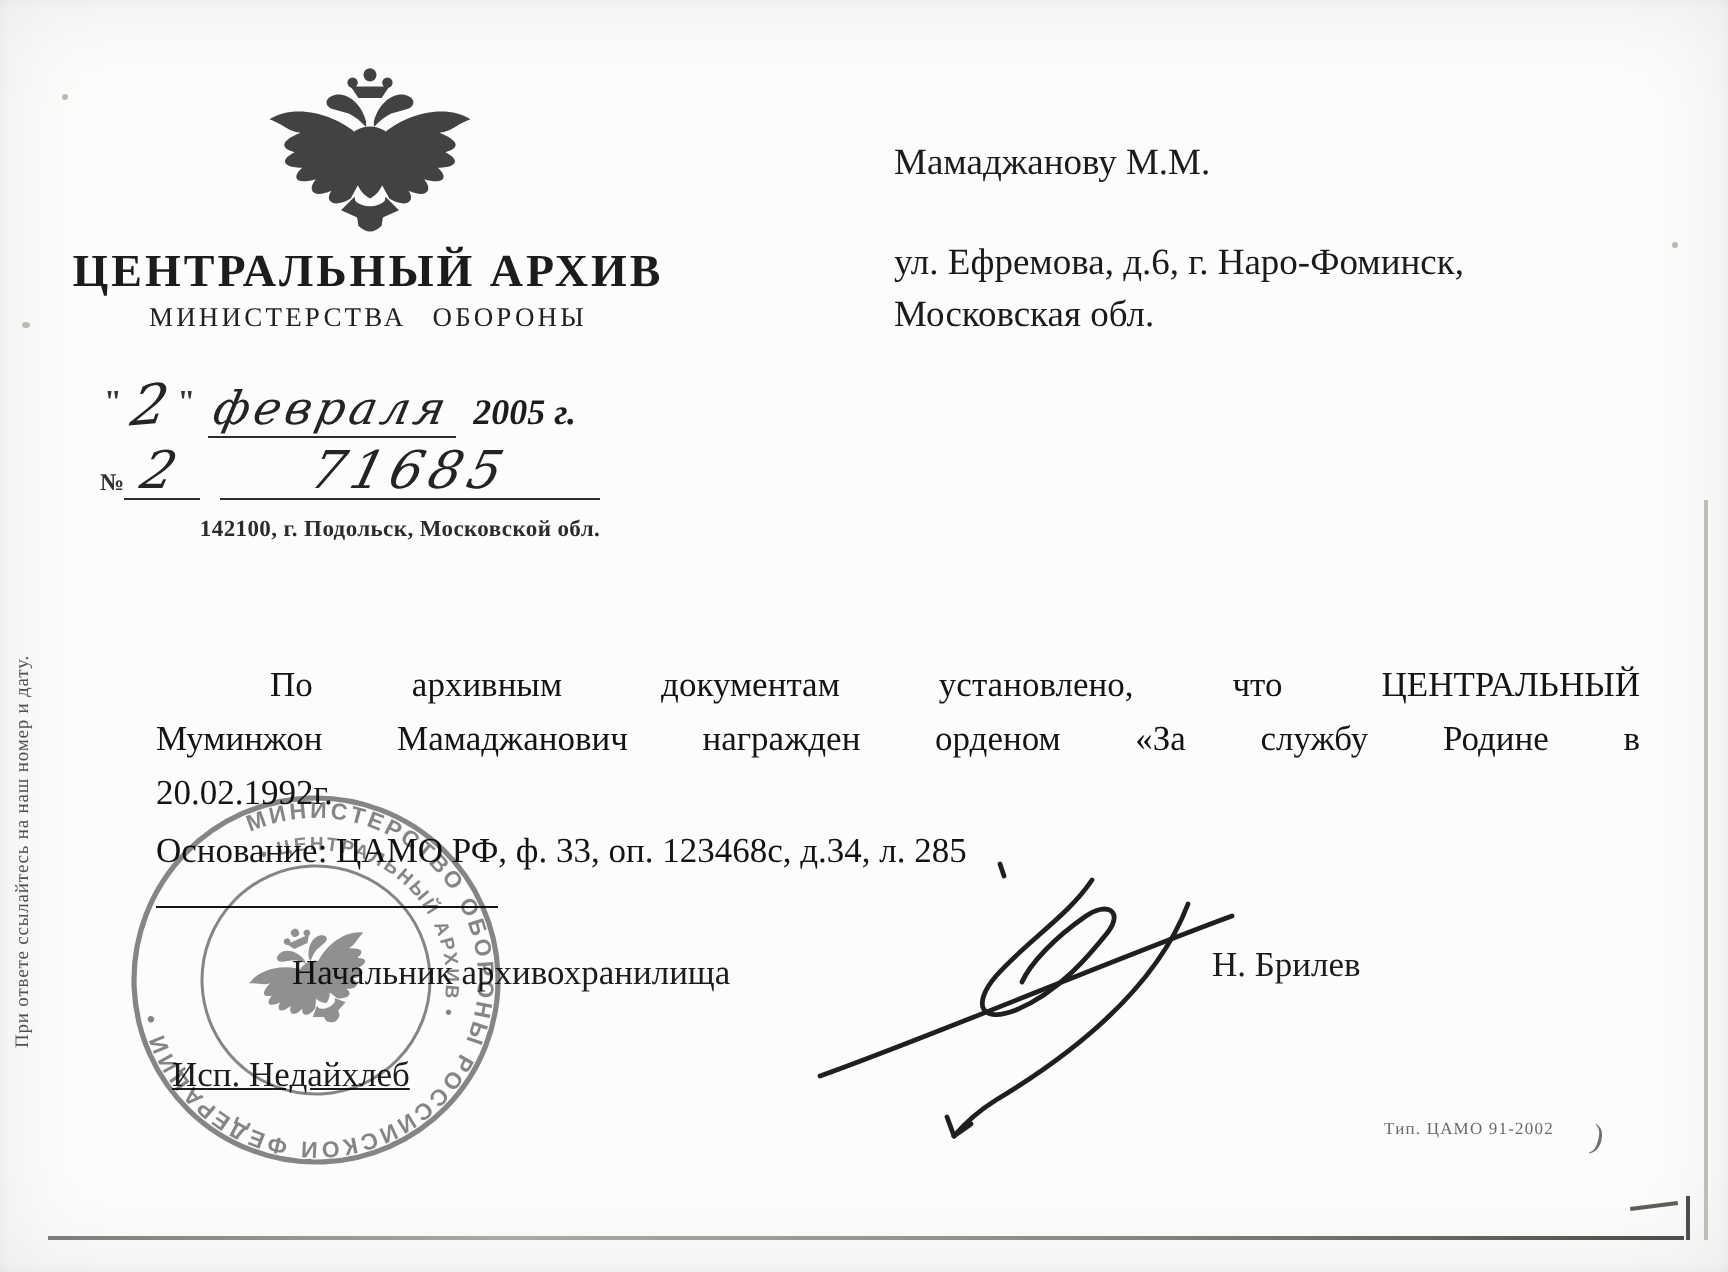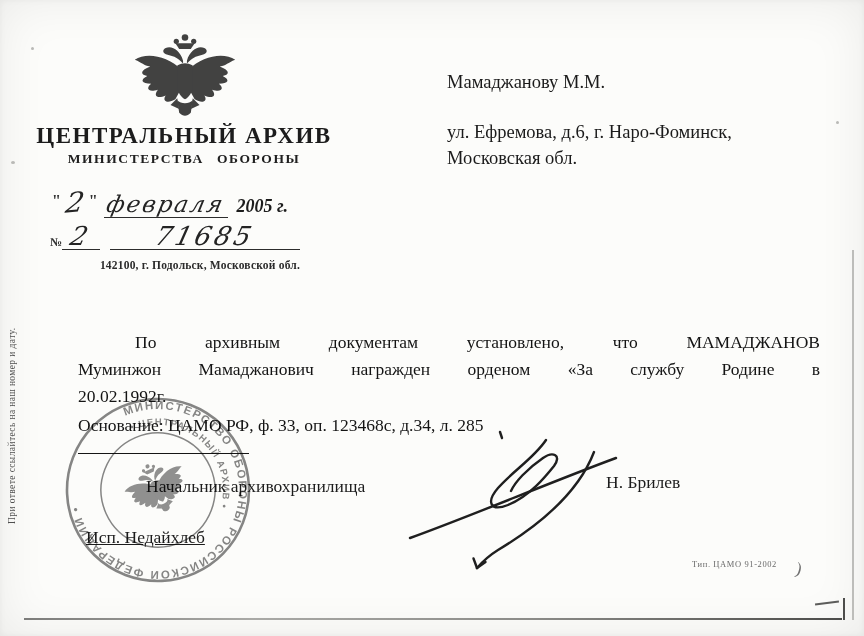--- a/index.html
+++ b/index.html
@@ -12,21 +12,21 @@
   
   .side-note{
     position:absolute;left:7px;top:524px;
     transform:rotate(-90deg);transform-origin:left top;
     white-space:nowrap;font-size:9.5px;color:#4f4f4f;letter-spacing:.4px;
   }
   
   .emblem{position:absolute;left:127px;top:30px;width:116px;height:98px;opacity:.9;filter:blur(.3px);}
   .org-name{position:absolute;left:36px;top:123px;width:296px;text-align:center;
     font-weight:bold;font-size:23px;letter-spacing:1.5px;}
-  .org-sub{position:absolute;left:36px;width:296px;text-align:center;font-weight:bold;
+  .org-sub{position:absolute;left:36px;width:296px;text-align:center;font-weight:normal;
     font-size:13.5px;letter-spacing:1.6px;color:#202020;}
   .org-sub1{top:151px;word-spacing:8px;}
   .org-sub2{top:167px;}
   .org-address{position:absolute;left:58px;top:259px;width:284px;text-align:center;
     font-weight:bold;font-size:11.5px;color:#2b2b2b;letter-spacing:.2px;filter:blur(.2px);}
   
   .date-line{position:absolute;left:52px;top:189px;white-space:nowrap;}
   .q{font-size:16px;font-weight:bold;color:#333;vertical-align:6px;}
   .hand{font-family:"DejaVu Serif",serif;font-style:italic;color:#242424;}
   .day{display:inline-block;font-size:28px;line-height:1;transform:skewX(-14deg) rotate(-5deg);margin:0 5px;}
@@ -123,21 +123,21 @@
   <div class="org-address">142100, г. Подольск, Московской обл.</div>
 
   <div class="recipient">
     <div class="r-name">Мамаджанову М.М.</div>
     <div class="r-a1">ул. Ефремова, д.6, г. Наро-Фоминск,</div>
     <div class="r-a2">Московская обл.</div>
   </div>
 
 
   <div class="body-text">
-    <div class="bl bl-first">По архивным документам установлено, что МАМАДЖАНОВ</div>
+    <div class="bl bl-first">По архивным документам установлено, что ЦЕНТРАЛЬНЫЙ</div>
     <div class="bl">Муминжон Мамаджанович награжден орденом «За службу Родине в</div>
     <div class="bl bl-last">20.02.1992г.</div>
     <div class="basis"><span class="basis-u">Основание: ЦАМО РФ</span><span>, ф. 33, оп. 123468с, д.34, л. 285</span></div>
   </div>
 
   <div class="position-title">Начальник архивохранилища</div>
   <svg class="signature" viewBox="0 0 244 156">
     <g fill="none" stroke="#1f1f1f" stroke-width="2.4" stroke-linecap="round">
       <path d="M14 114 C70 94, 160 56, 220 34"></path>
       <path d="M150 16 C138 34, 118 46, 102 64 C90 78, 94 88, 112 81 C134 72, 150 52, 158 42 C166 31, 157 27, 147 34 C131 45, 119 58, 115 67"></path>

